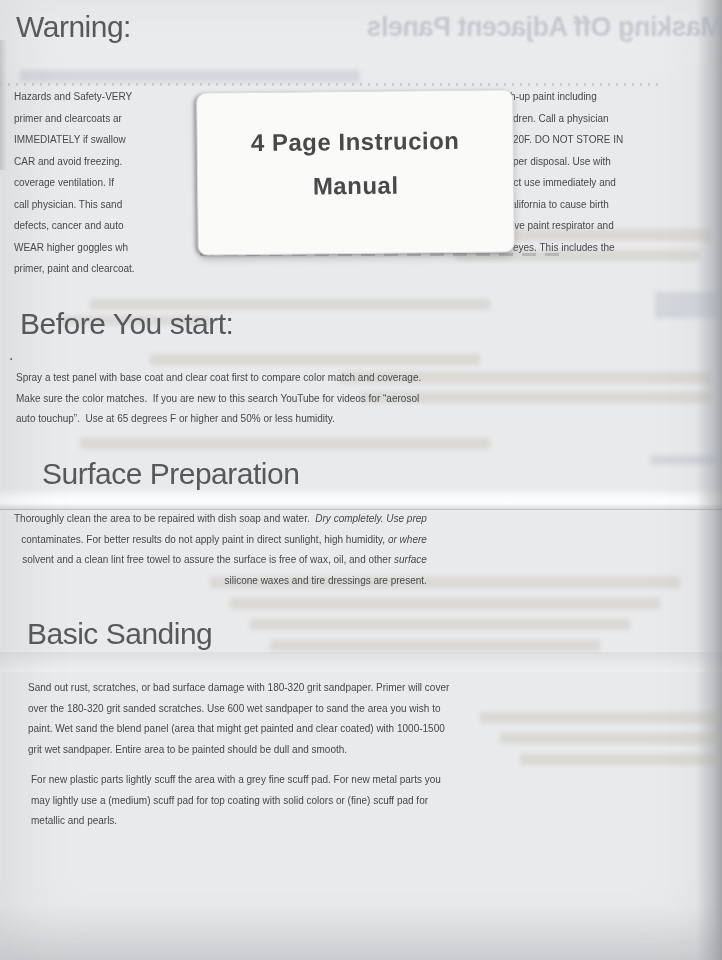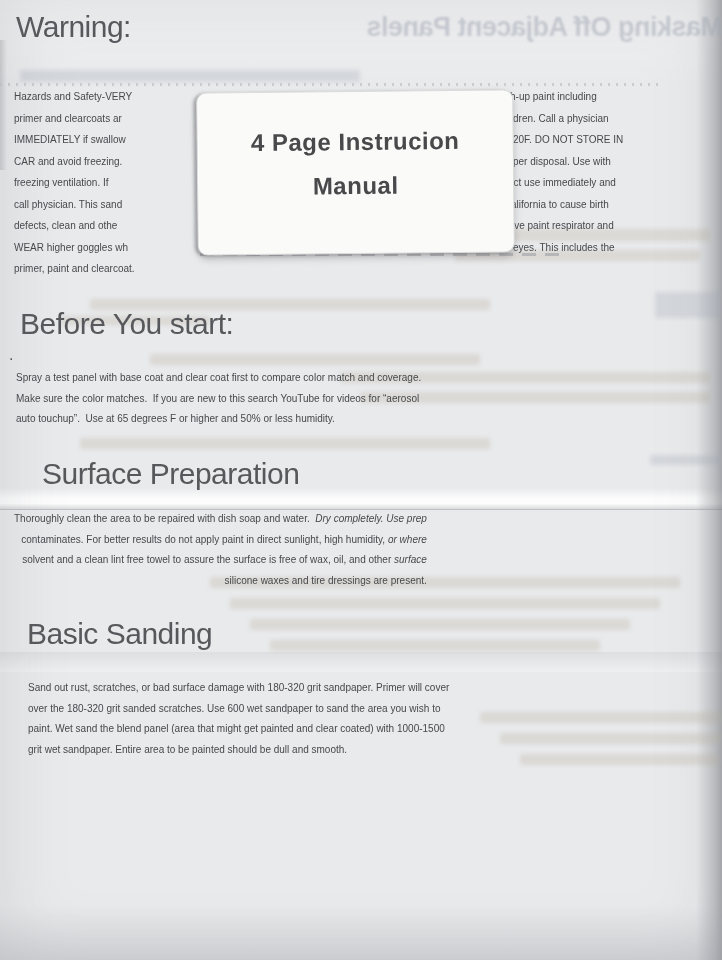--- a/index.html
+++ b/index.html
@@ -98,23 +98,23 @@
 
   <div class="tear-dots"></div>
   <div class="tear-dash"></div>
 
   <div class="h" id="h-warning">Warning:</div>
   <div class="para warn-para">
     <div class="warn-row"><span>Hazards and Safety-VERY</span><span class="wr" style="left:491px">ch-up paint including</span></div>
     <div class="warn-row"><span>primer and clearcoats ar</span><span class="wr" style="left:499px">dren. Call a physician</span></div>
     <div class="warn-row"><span>IMMEDIATELY if swallow</span><span class="wr" style="left:499px">20F. DO NOT STORE IN</span></div>
     <div class="warn-row"><span>CAR and avoid freezing.</span><span class="wr" style="left:499px">per disposal. Use with</span></div>
-    <div class="warn-row"><span>freezing ventilation. If </span><span class="wr" style="left:494px">uct use immediately and</span></div>
+    <div class="warn-row"><span>coverage ventilation. If </span><span class="wr" style="left:494px">uct use immediately and</span></div>
     <div class="warn-row"><span>call physician. This sand</span><span class="wr" style="left:497px">alifornia to cause birth</span></div>
-    <div class="warn-row"><span>defects, clean and othe</span><span class="wr" style="left:498px">ive paint respirator and</span></div>
+    <div class="warn-row"><span>defects, cancer and auto</span><span class="wr" style="left:498px">ive paint respirator and</span></div>
     <div class="warn-row"><span>WEAR higher goggles wh</span><span class="wr" style="left:499px">eyes. This includes the</span></div>
     <div class="warn-row"><span>primer, paint and clearcoat.</span></div>
   </div>
 
   <div class="sticker">
     <div class="st1">4 Page Instrucion</div>
     <div class="st2">Manual</div>
   </div>
 
   <div class="h" id="h-before">Before You start:</div>
@@ -133,15 +133,20 @@
     <div class="line"><span>silicone waxes and tire dressings are present.</span><em></em></div>
   </div>
 
   <div class="h" id="h-sanding">Basic Sanding</div>
   <div class="para" id="p-sand1">
     <div class="line">Sand out rust, scratches, or bad surface damage with 180-320 grit sandpaper. Primer will cover</div>
     <div class="line">over the 180-320 grit sanded scratches. Use 600 wet sandpaper to sand the area you wish to</div>
     <div class="line">paint. Wet sand the blend panel (area that might get painted and clear coated) with 1000-1500</div>
     <div class="line">grit wet sandpaper. Entire area to be painted should be dull and smooth.</div>
   </div>
+  <div class="para" id="p-sand2">
+    <div class="line">For new plastic parts lightly scuff the area with a grey fine scuff pad. For new metal parts you</div>
+    <div class="line">may lightly use a (medium) scuff pad for top coating with solid colors or (fine) scuff pad for</div>
+    <div class="line">metallic and pearls.</div>
+  </div>
 
   <div class="vignette"></div>
 </div>
 
 </body></html>

